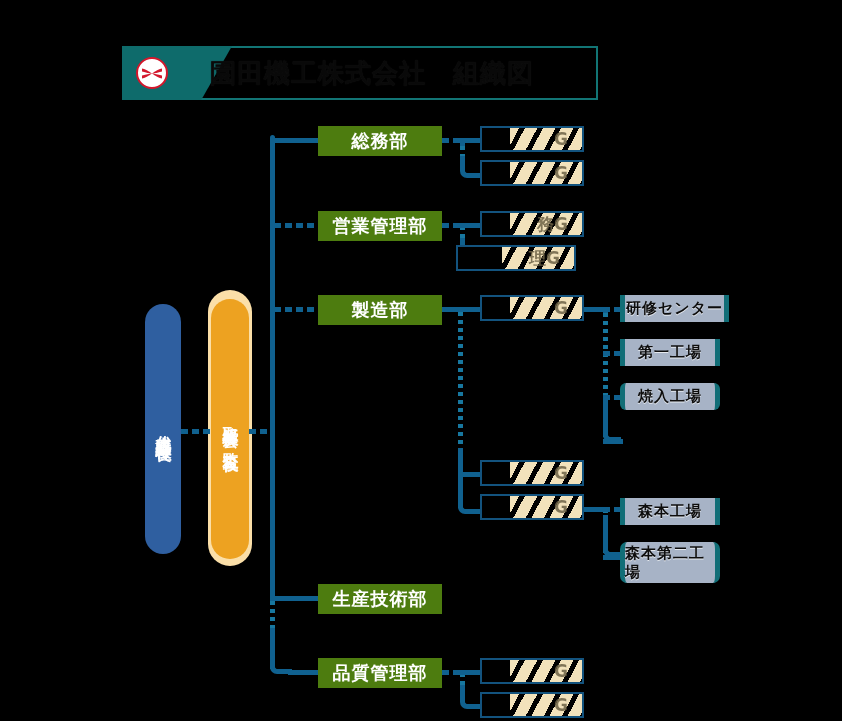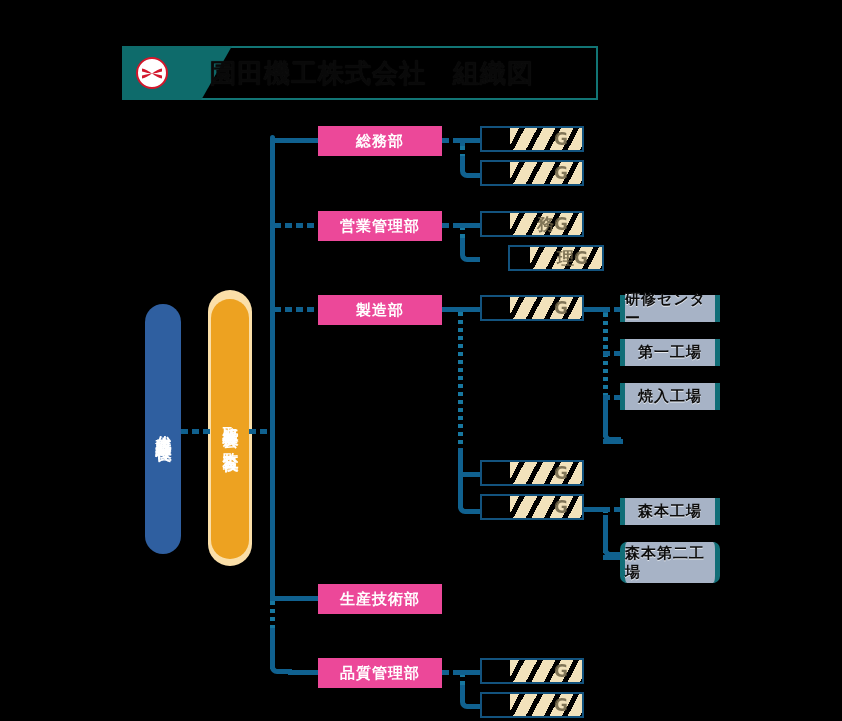--- a/index.html
+++ b/index.html
@@ -26,22 +26,22 @@
 
   
   .pill{position:absolute;border-radius:20px;display:flex;align-items:center;
         justify-content:center;color:#fff;font-weight:bold;font-size:16px;
         line-height:1.18;writing-mode:vertical-rl;text-orientation:upright;
         letter-spacing:2px;}
   .pill-blue{background:#2f5fa0;}
   .pill-orange{background:#eda221;}
   .pill-glow{position:absolute;border-radius:26px;background:#fbdfa8;}
 
-  .dept{position:absolute;background:#ec4899;color:#fff;font-weight:bold;
-        font-size:15px;display:flex;align-items:center;justify-content:center;
+  .dept{position:absolute;background:#4d7c0f;color:#fff;font-weight:bold;
+        font-size:18px;display:flex;align-items:center;justify-content:center;
         letter-spacing:1px;}
 
   .redact{position:absolute;background:#000;border:2px solid #13537e;
           box-sizing:border-box;overflow:hidden;}
   .redact .stripes{position:absolute;right:0;top:-6px;width:72px;height:150%;
           background:repeating-linear-gradient(118deg,#f2e2bb 0px,#f2e2bb 11px,
                      #000 11px,#000 16px);}
   .redact .ghost{position:absolute;right:14px;top:50%;transform:translateY(-50%);
           color:#6d6246;font-size:17px;font-weight:bold;white-space:nowrap;opacity:.85;}
 
@@ -119,21 +119,21 @@
     <span>営業管理部</span>
   </div>
   <div class="h-dash" style="left:442px;top:195px;width:22px;"></div>
   <div class="v-dash" style="left:460px;top:198px;height:26px;"></div>
   <div class="corner" style="left:460px;top:210px;width:20px;height:24px;"></div>
   <div class="h-solid" style="left:460px;top:195px;width:22px;"></div>
   <div class="redact" style="left:480px;top:183px;width:104px;height:26px;">
     <div class="stripes"></div>
     <div class="ghost">務G</div>
   </div>
-  <div class="redact" style="left:508px;top:217px;width:96px;height:26px;padding-left:20px;">
+  <div class="redact" style="left:456px;top:217px;width:120px;height:26px;padding-left:20px;">
     <div class="stripes"></div>
     <div class="ghost">理G</div>
   </div>
 
   <div class="h-dash" style="left:274px;top:279px;width:46px;"></div>
   <div class="dept" style="left:318px;top:267px;width:124px;height:30px;">
     <span>製造部</span>
   </div>
   <div class="h-solid" style="left:442px;top:279px;width:42px;"></div>
   <div class="v-dash" style="left:458px;top:284px;height:200px;"></div>
@@ -152,31 +152,31 @@
     <div class="stripes"></div>
     <div class="ghost">G</div>
   </div>
 
   <div class="h-solid" style="left:584px;top:279px;width:24px;"></div>
   <div class="v-solid" style="left:603px;top:279px;height:6px;"></div>
   <div class="v-dash" style="left:603px;top:285px;height:128px;"></div>
   <div class="corner" style="left:603px;top:370px;width:18px;height:44px;"></div>
 
   <div class="h-dash" style="left:603px;top:279px;width:20px;"></div>
-  <div class="unit" style="left:620px;top:267px;width:100px;height:27px;">
+  <div class="unit" style="left:620px;top:267px;width:109px;height:27px;">
     <span>研修センター</span>
   </div>
 
   <div class="h-dash" style="left:603px;top:323px;width:20px;"></div>
   <div class="unit" style="left:620px;top:311px;width:100px;height:27px;">
     <span>第一工場</span>
   </div>
 
   <div class="h-dash" style="left:603px;top:367px;width:20px;"></div>
-  <div class="unit" style="left:620px;top:355px;width:100px;height:27px;">
+  <div class="unit" style="left:620px;top:355px;width:100px;height:27px;border-radius:6px;">
     <span>焼入工場</span>
   </div>
 
   <div class="h-solid" style="left:603px;top:411px;width:20px;"></div>
 
   <div class="h-solid" style="left:584px;top:479px;width:24px;"></div>
   <div class="v-dash" style="left:603px;top:481px;height:44px;"></div>
   <div class="corner" style="left:603px;top:487px;width:18px;height:42px;"></div>
 
   <div class="h-dash" style="left:603px;top:479px;width:20px;"></div>

